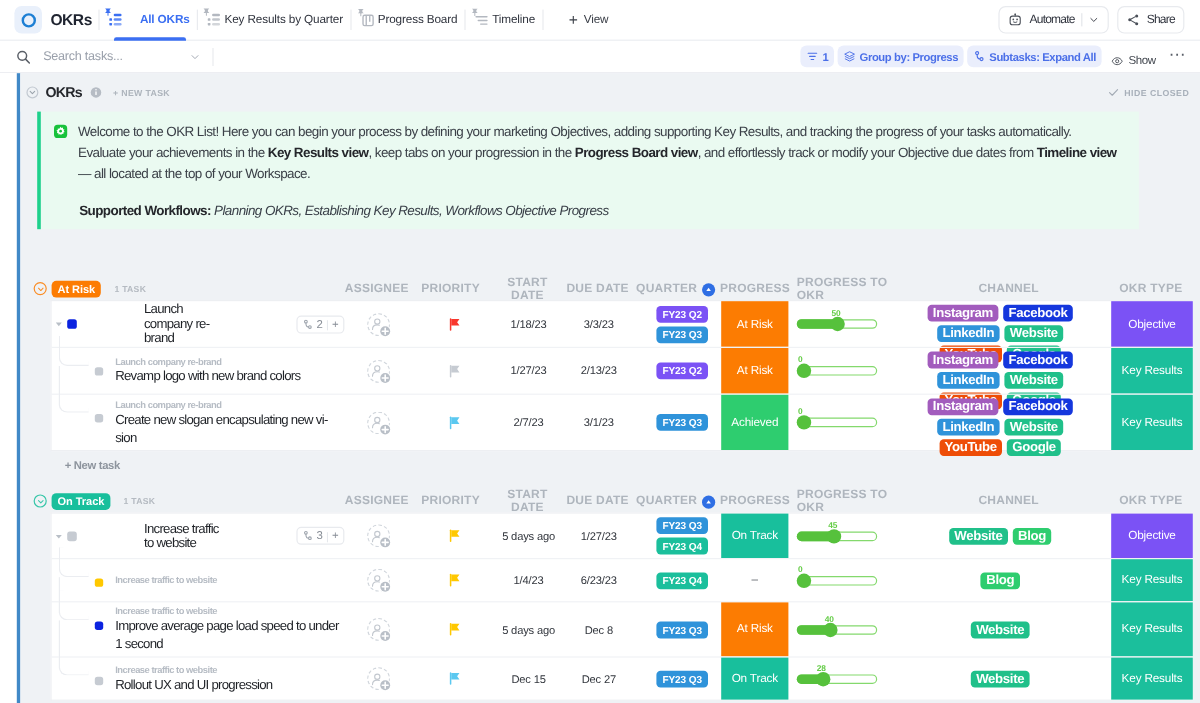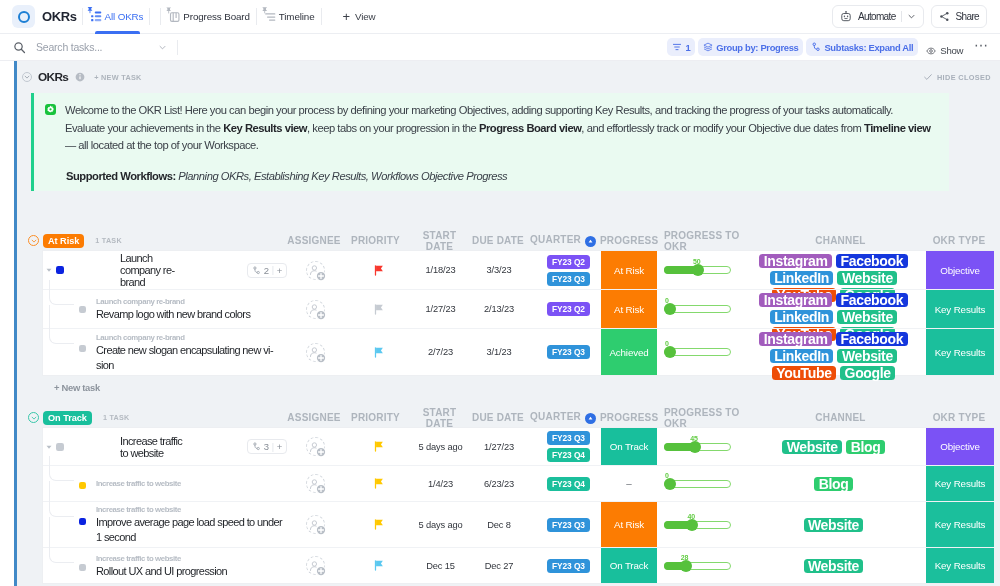--- a/index.html
+++ b/index.html
@@ -11,21 +11,21 @@
     -webkit-font-smoothing:antialiased;
     letter-spacing:-0.02em;
   }
   
   .topbar { height:34px; display:flex; align-items:center; padding:0 10px 0 12px; border-bottom:1px solid #eceef2; position:relative; }
   .app-icon { width:23px; height:23px; border-radius:6px; background:#e9f0fb; display:flex; align-items:center; justify-content:center; flex:0 0 auto; }
   .app-icon .ring { width:12px; height:12px; border-radius:50%; border:2px solid #1d7fd4; }
   .app-title { font-size:13px; font-weight:700; color:#1f2430; margin-left:7px; letter-spacing:-0.03em; }
   .vdiv { width:1px; height:17px; background:#e9ebef; margin:0 5px; flex:0 0 auto; }
   .tab { display:flex; align-items:center; height:34px; padding:0 1px; font-size:9.8px; color:#2f333d; cursor:pointer; position:relative; white-space:nowrap; letter-spacing:-0.012em; font-weight:500;}
-  .tab.active { color:#3b6ff2; font-weight:400; }
+  .tab.active { color:#3b6ff2; font-weight:700;gap:12px; }
   .tab .tabicon { margin-right:5px; display:flex; align-items:center; width:11px; overflow:visible;}
   .tab-underline { position:absolute; left:7px; right:4px; bottom:0; height:2.4px; background:#3b6ff2; border-radius:2px 2px 0 0; }
   .tab-plus { display:flex; align-items:center; height:34px; padding:0 0 0 16px; font-size:9.8px; color:#3c4049; cursor:pointer; letter-spacing:-0.012em; font-weight:500;}
   .topbar-right { margin-left:auto; display:flex; align-items:center; gap:7px; margin-right:3px;}
   .btn-outline { display:flex; align-items:center; height:23px; border:1px solid #e8eaee; border-radius:6px; padding:0 7px; font-size:10.0px; color:#2f333d; background:#fff; cursor:pointer; letter-spacing:-0.065em; font-weight:500;}
   .btn-outline .sep { width:1px; height:11px; background:#e4e6ea; margin:0 5px; }
   
   .filterbar { height:27px; display:flex; align-items:center; padding:0 10px 0 13px; border-bottom:1px solid #edeef2; }
   .search { display:flex; align-items:center; width:122px; }
   .search input { border:0; outline:0; font-size:10.5px; color:#4a4f58; width:100%; font-family:inherit; background:transparent; letter-spacing:-0.02em;}
@@ -84,21 +84,21 @@
   .subname { font-size:11px; color:#1f2227; line-height:15px; letter-spacing:-0.055em; hyphens:auto;}
   .avatar { width:19px; height:19px; border-radius:50%; border:1px dashed #d2d7dd; display:flex; align-items:center; justify-content:center; position:relative; }
   .qchip { border-radius:3.5px; color:#fff; font-size:8.4px; font-weight:700; padding:0 5px; display:inline-block; line-height:14px; height:14px; letter-spacing:-0.01em;}
   .progcell { color:#fff; font-size:9.8px; display:flex; align-items:center; justify-content:center; letter-spacing:-0.015em;}
   .slider { position:relative; width:67px; height:8px; }
   .strack { position:absolute; left:0; top:0; width:100%; height:8px; border:1px solid #84d96d; border-radius:4px; background:#fff; }
   .sfill { position:absolute; left:0; top:0; height:8px; background:#56c13c; border-radius:4px; }
   .sthumb { position:absolute; top:-2px; width:12px; height:12px; border-radius:50%; background:#56c13c; }
   .slabel { position:absolute; top:-8px; font-size:7px; color:#63cc45; font-weight:700; letter-spacing:-0.02em;}
   .chcell { display:flex; flex-wrap:wrap; gap:3px 4px; align-items:center; justify-content:center; padding:3px 0; padding-right:16px;}
-  .chchip { border-radius:3.5px; color:#fff; font-size:14px; font-weight:700; padding:0 4.5px; line-height:14px; height:14px; letter-spacing:-0.025em;}
+  .chchip { border-radius:3.5px; color:#fff; font-size:11px; font-weight:700; padding:0 4.5px; line-height:14px; height:14px; letter-spacing:-0.025em;}
   .okrcell { color:#fff; font-size:9.8px; display:flex; align-items:center; justify-content:center; letter-spacing:-0.015em;}
   .newtask-row { height:22px; display:flex; align-items:center; padding-left:12px; font-size:9.4px; color:#8d949d; background:transparent; margin-left:14px; font-weight:600; letter-spacing:-0.03em;}
   .avplus { position:absolute; right:-2px; bottom:-2px; display:flex; }
   .qcell { flex-direction:column; align-items:flex-start; justify-content:center; gap:3px; padding-left:20px;}
   .treeline { position:absolute; left:6px; top:-10px; width:25px; height:25px; border-left:1px solid #ebedf1; border-bottom:1px solid #ebedf1; border-bottom-left-radius:7px; }
   .treeline2 { position:absolute; left:6px; top:15px; width:1px; bottom:-10px; background:#ebedf1; }
 
 </style>
 </head>
 <body>
@@ -120,20 +120,36 @@
 <g transform="translate(-2.2,-4.0)">
 <path d="M0.4 0.2 H6.6 L5.2 1.7 V3.5 L6.7 5.0 H0.3 L1.8 3.5 V1.7 Z" fill="#3b6ff2"></path>
 <path d="M3.5 5.0 V7.6" stroke="#3b6ff2" stroke-width="1.1" stroke-linecap="round"></path>
 </g>
 </svg>
       </span>
     <span>All OKRs</span>
     <span class="tab-underline"></span>
   </div>
   <div class="vdiv"></div>
+  <div class="tab">
+    <span class="tabicon">
+        <svg width="13" height="13" viewBox="0 0 17 17" fill="none" style="overflow:visible">
+<rect x="2.8" y="6.9" width="2.9" height="2.7" rx="0.7" fill="#b3b8c0"></rect>
+<rect x="2.8" y="11.9" width="2.9" height="2.7" rx="0.7" fill="#b3b8c0"></rect>
+<rect x="7.5" y="1.9" width="8.6" height="2.7" rx="1.3" fill="#b3b8c0"></rect>
+<rect x="7.5" y="6.9" width="8.6" height="2.7" rx="1.3" fill="#b3b8c0" opacity="0.82"></rect>
+<rect x="7.5" y="11.9" width="8.6" height="2.7" rx="1.3" fill="#b3b8c0" opacity="0.58"></rect>
+<g transform="translate(-2.2,-4.0)">
+<path d="M0.4 0.2 H6.6 L5.2 1.7 V3.5 L6.7 5.0 H0.3 L1.8 3.5 V1.7 Z" fill="#b3b8c0"></path>
+<path d="M3.5 5.0 V7.6" stroke="#b3b8c0" stroke-width="1.1" stroke-linecap="round"></path>
+</g>
+</svg>
+      </span>
+    <span>Key Results by Quarter</span>
+  </div>
   <div class="vdiv"></div>
   <div class="tab">
     <span class="tabicon">
         <svg width="13" height="13" viewBox="0 0 17 17" fill="none" style="overflow:visible">
 <rect x="4.6" y="3.6" width="11.0" height="11.2" rx="1.8" stroke="#b3b8c0" stroke-width="1.5"></rect>
 <path d="M8.1 3.6 V14.8" stroke="#b3b8c0" stroke-width="1.5"></path>
 <path d="M11.9 3.6 V10.6" stroke="#b3b8c0" stroke-width="1.5"></path>
 <g transform="translate(-1.3,-3.6)">
 <path d="M0.4 0.2 H6.6 L5.2 1.7 V3.5 L6.7 5.0 H0.3 L1.8 3.5 V1.7 Z" fill="#b3b8c0"></path>
 <path d="M3.5 5.0 V7.6" stroke="#b3b8c0" stroke-width="1.1" stroke-linecap="round"></path>

